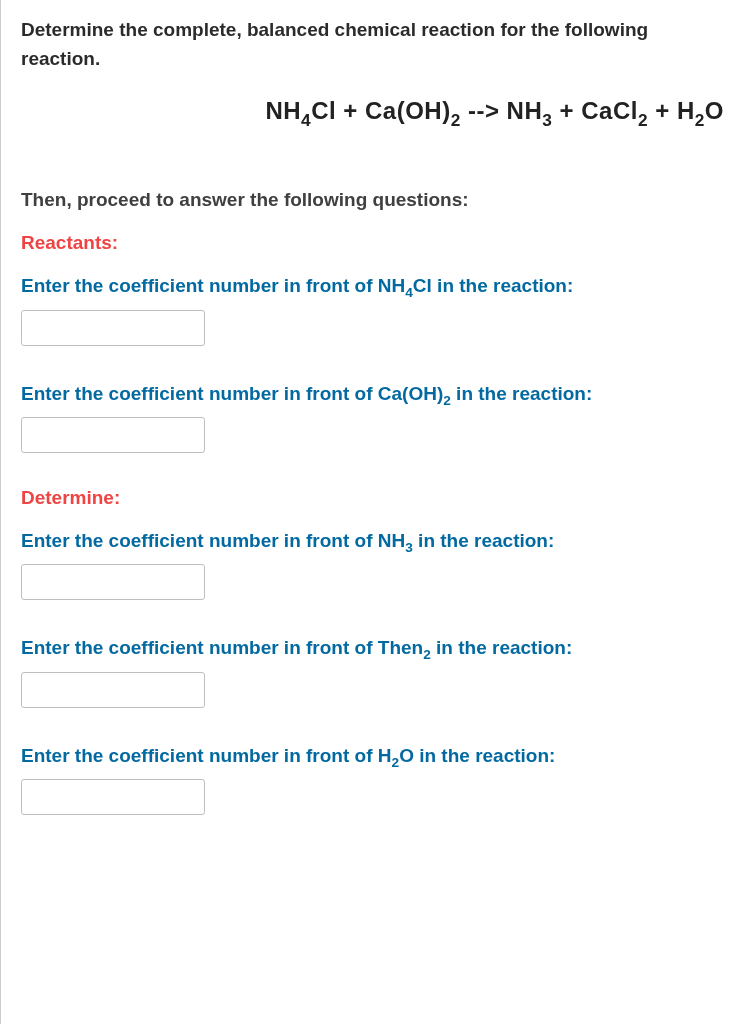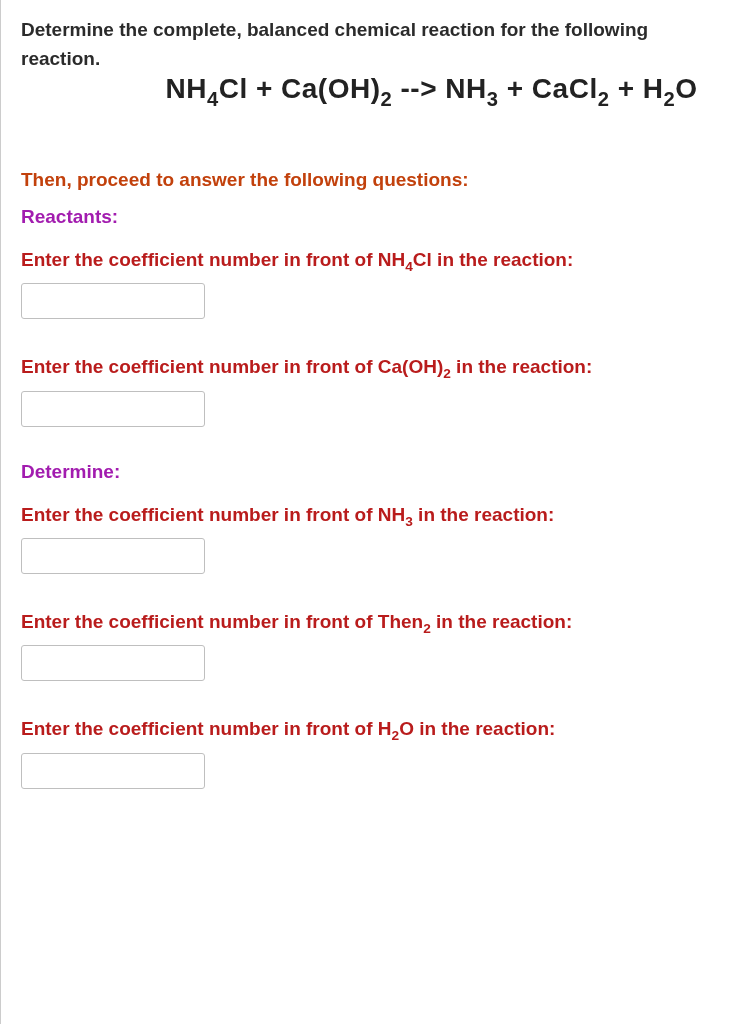--- a/index.html
+++ b/index.html
@@ -14,54 +14,55 @@
   .container {
     border-left: 1px solid #ccc;
     padding: 16px 20px 30px 20px;
     min-height: 1024px;
   }
   .intro {
     font-size: 19px;
     font-weight: 600;
     color: #2b2b2b;
     line-height: 1.5;
+    margin-bottom: 24px;
   }
   .equation {
     font-family: Arial, sans-serif;
-    font-size: 28px;
+    font-size: 24px;
     font-weight: 700;
     color: #222;
-    text-align: center;
+    text-align: right;
     padding-left: 118px;
     margin-bottom: 56px;
     letter-spacing: 0.5px;
   }
   .equation sub {
     font-size: 0.72em;
     vertical-align: sub;
     position: relative;
     bottom: -1px;
   }
   .prompt-line {
     font-size: 19px;
     font-weight: 600;
-    color: #c2410c;
+    color: #404040;
     line-height: 1.5;
-    margin-bottom: 12px;
+    margin-bottom: 18px;
   }
   .section-head {
     font-size: 19px;
     font-weight: 700;
-    color: #a21caf;
+    color: #ef4444;
     margin-bottom: 18px;
   }
   .field-label {
     font-size: 19px;
     font-weight: 600;
-    color: #b91c1c;
+    color: #0369a1;
     line-height: 1.5;
     margin-bottom: 6px;
   }
   .field-label sub { font-size: 0.72em; }
   .answer-input {
     width: 184px;
     height: 36px;
     border: 1px solid #bfbfbf;
     border-radius: 3px;
     background: #fff;

